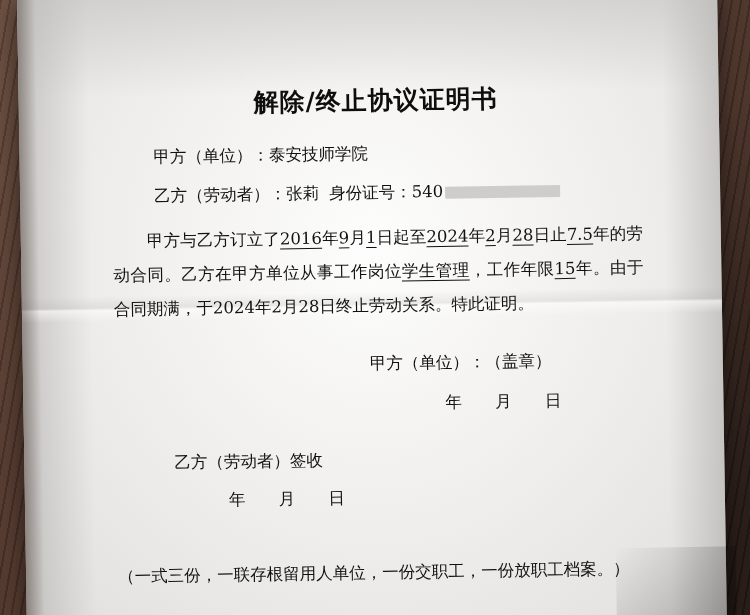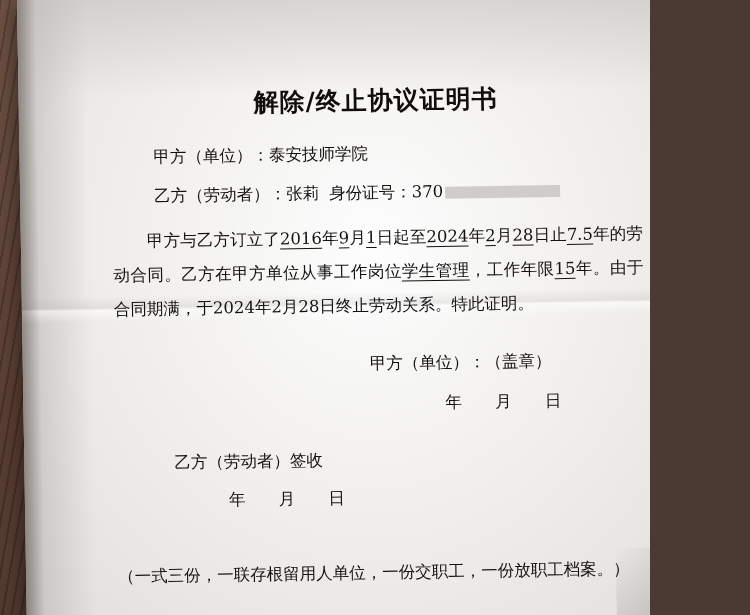--- a/index.html
+++ b/index.html
@@ -9,21 +9,21 @@
   body {
     width: 750px;
     height: 615px;
     overflow: hidden;
     background: #4b3a33;
     font-family: "DejaVu Sans", "Liberation Sans", sans-serif;
   }
 
   #scene {
     position: relative;
-    width: 650px;
+    width: 750px;
     height: 615px;
     background: linear-gradient(135deg, #6b4f41 0%, #54392e 35%, #3d2a22 100%);
     overflow: hidden;
   }
 
   
   .desk-grain {
     position: absolute;
     inset: 0;
     background:
@@ -172,21 +172,21 @@
 
     <div id="doc">
 
       <div class="doc-title">解除/终止协议证明书</div>
 
       <div class="field-line">
         <span class="label">甲方（单位）：</span><span class="value">泰安技师学院</span>
       </div>
 
       <div class="field-line">
-        <span class="label">乙方（劳动者）：</span><span class="value">张莉</span><span style="display:inline-block;width:10px"></span><span class="label">身份证号：</span><span class="value">370</span><span class="redacted"></span>
+        <span class="label">乙方（劳动者）：</span><span class="value">张莉</span><span style="display:inline-block;width:10px"></span><span class="label">身份证号：</span><span class="value">540</span><span class="redacted"></span>
       </div>
 
       <div class="body-text">
         <span class="indent"></span><span class="b">甲方</span><span>与</span><span class="b">乙方</span><span>订立了</span><span class="u">2016</span><span>年</span><span class="u">9</span><span>月</span><span class="u">1</span><span>日起至</span><span class="u">2024</span><span>年</span><span class="u">2</span><span>月</span><span class="u">28</span><span>日止</span><span class="u">7.5</span><span>年的劳动合同。乙方在甲方单位从事工作岗位</span><span class="u">学生管理</span><span>，</span><span>工作年限</span><span class="u">15</span><span>年。由于合同期满，于</span><span>2024</span><span>年</span><span>2</span><span>月</span><span>28</span><span>日终止劳动关系。特此证明。</span>
       </div>
 
       <div class="sign-block">
         <div class="sign-a">甲方（单位）：（盖章）</div>
         <div class="sign-a-date">年 月 日</div>
         <div class="sign-b">乙方（劳动者）签收</div>

